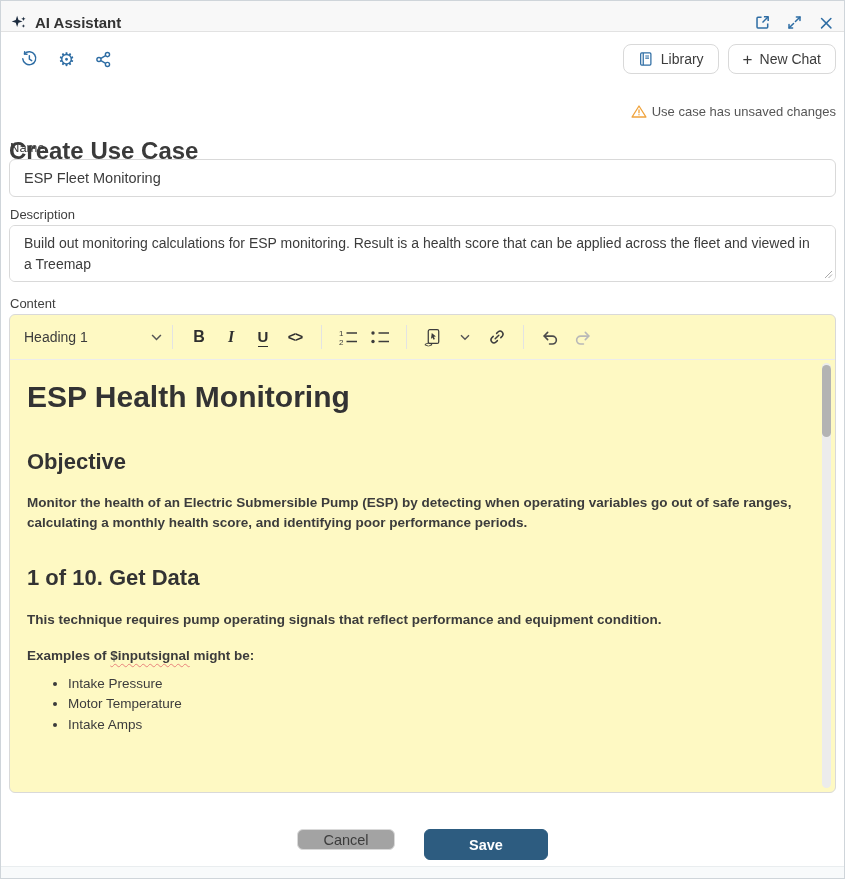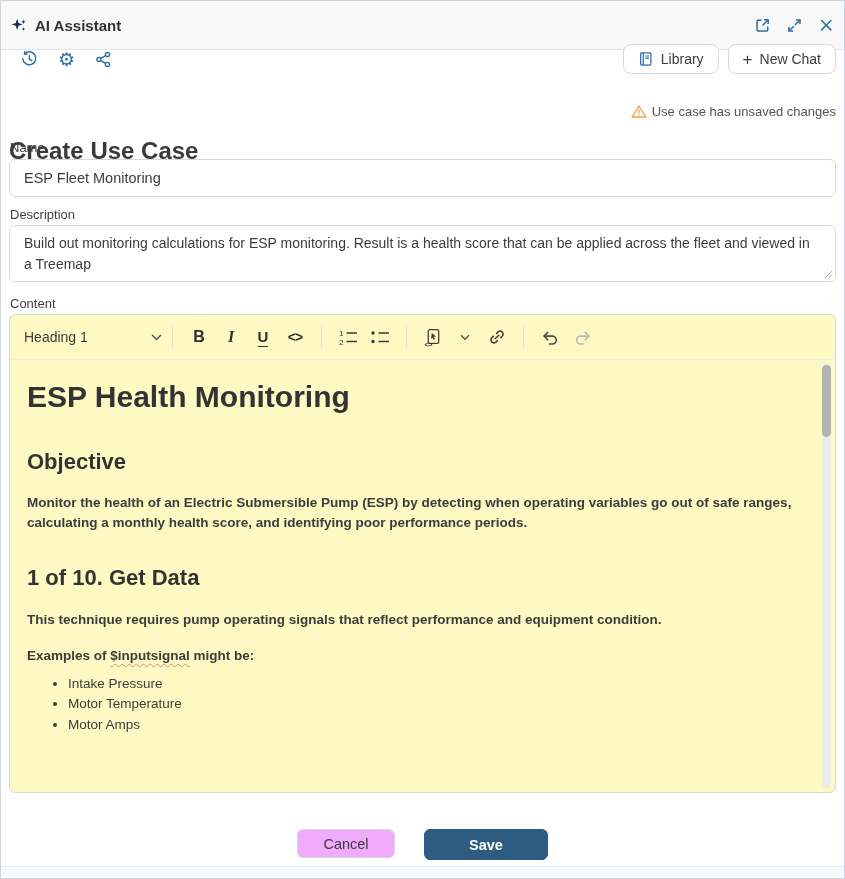--- a/index.html
+++ b/index.html
@@ -1,20 +1,20 @@
 <!DOCTYPE html>
 <html><head>
 <meta charset="utf-8">
 <style>
   * { box-sizing: border-box; margin: 0; padding: 0; }
   html,body { width: 845px; height: 879px; background:#fff; font-family:"Liberation Sans", sans-serif; }
   #panel { position:relative; width:845px; height:879px; background:#fff; border:1px solid #cfd5da; overflow:hidden; }
 
   
-  .hdr { position:absolute; top:0; left:0; right:0; height:49px; background:#f8f8f8; border-bottom:1px solid #e2e2e2; display:flex; align-items:center; padding:0 10px; }
+  .hdr { position:absolute; top:0; left:0; right:0; height:31px; background:#f8f8f8; border-bottom:1px solid #e2e2e2; display:flex; align-items:flex-end; padding:0 10px; }
   .hdr-title { font-size:15px; font-weight:600; color:#333; margin-left:7px; }
   .hdr-right { margin-left:auto; display:flex; align-items:center; gap:15px; }
   .icon-btn { display:inline-flex; align-items:center; justify-content:center; cursor:pointer; background:none; border:none; padding:0; }
 
   
   .action-row { position:absolute; top:40px; left:0; right:0; height:36px; display:flex; align-items:center; padding:0 8px; }
   .action-left { display:flex; align-items:center; gap:20px; padding-left:11px; }
   .gear-glyph { font-size:19px; color:#2e6da4; line-height:1; font-family:"DejaVu Sans", sans-serif; }
   .action-right { margin-left:auto; display:flex; align-items:center; gap:9px; }
   .pill-btn { display:inline-flex; align-items:center; gap:7px; height:30px; padding:0 14px; background:#fff; border:1px solid #d9d9d9; border-radius:8px; font-size:14px; color:#3c3c3c; cursor:pointer; font-family:inherit;text-align:right; }
@@ -54,21 +54,21 @@
   .doc p { font-size:13.5px; color:#3c3c3c; line-height:19.5px; margin-top:17px;font-weight:bold; }
   .doc ul { margin:8px 0 0 0; padding-left:41px; }
   .doc li { font-size:13.5px; color:#3c3c3c; line-height:19.5px; margin:1px 0; }
   .sq { text-decoration-line:underline; text-decoration-style:wavy; text-decoration-color:#e8837b; text-decoration-thickness:1px; text-underline-offset:3px; }
 
   .sbar-track { position:absolute; top:48px; bottom:4px; right:4px; width:9px; background:#ececec; border-radius:5px; }
   .sbar-thumb { position:absolute; top:2px; left:0; width:9px; height:72px; background:#b3b3b3; border-radius:5px; }
 
   
   .footer { position:absolute; top:828px; left:0; right:0; display:flex; justify-content:center; gap:29px; }
-  .btn-cancel { width:98px; height:29px; background:#f0abfc; border:1px solid #d9d9d9; border-radius:6px; font-size:14.5px; color:#3c3c3c; cursor:pointer; font-family:inherit; }
+  .btn-cancel { width:98px; height:21px; background:#a3a3a3; border:1px solid #d9d9d9; border-radius:6px; font-size:14.5px; color:#3c3c3c; cursor:pointer; font-family:inherit; }
   .btn-save { width:124px; height:31px; background:#2d5c80; border:1px solid #2d5c80; border-radius:6px; font-size:14.5px; font-weight:600; color:#fff; cursor:pointer; font-family:inherit; }
 
   .bottom-strip { position:absolute; bottom:0; left:0; right:0; height:12px; background:#f8fafb; border-top:1px solid #e9edef; }
 
   svg { display:block; }
 </style>
 </head>
 <body>
 
 <div id="panel">
@@ -256,21 +256,21 @@
       <div class="doc">
         <h1>ESP Health Monitoring</h1>
         <h2>Objective</h2>
         <p>Monitor the health of an Electric Submersible Pump (ESP) by detecting when operating variables go out of safe ranges, calculating a monthly health score, and identifying poor performance periods.</p>
         <h2>1 of 10. Get Data</h2>
         <p>This technique requires pump operating signals that reflect performance and equipment condition.</p>
         <p><span>Examples of </span><span class="sq">$inputsignal</span><span> might be:</span></p>
         <ul>
           <li>Intake Pressure</li>
           <li>Motor Temperature</li>
-          <li>Motor Amps</li>
+          <li>Intake Amps</li>
         </ul>
 
       </div>
     </div>
 
     <div class="sbar-track">
       <div class="sbar-thumb"></div>
     </div>
   </div>
 

